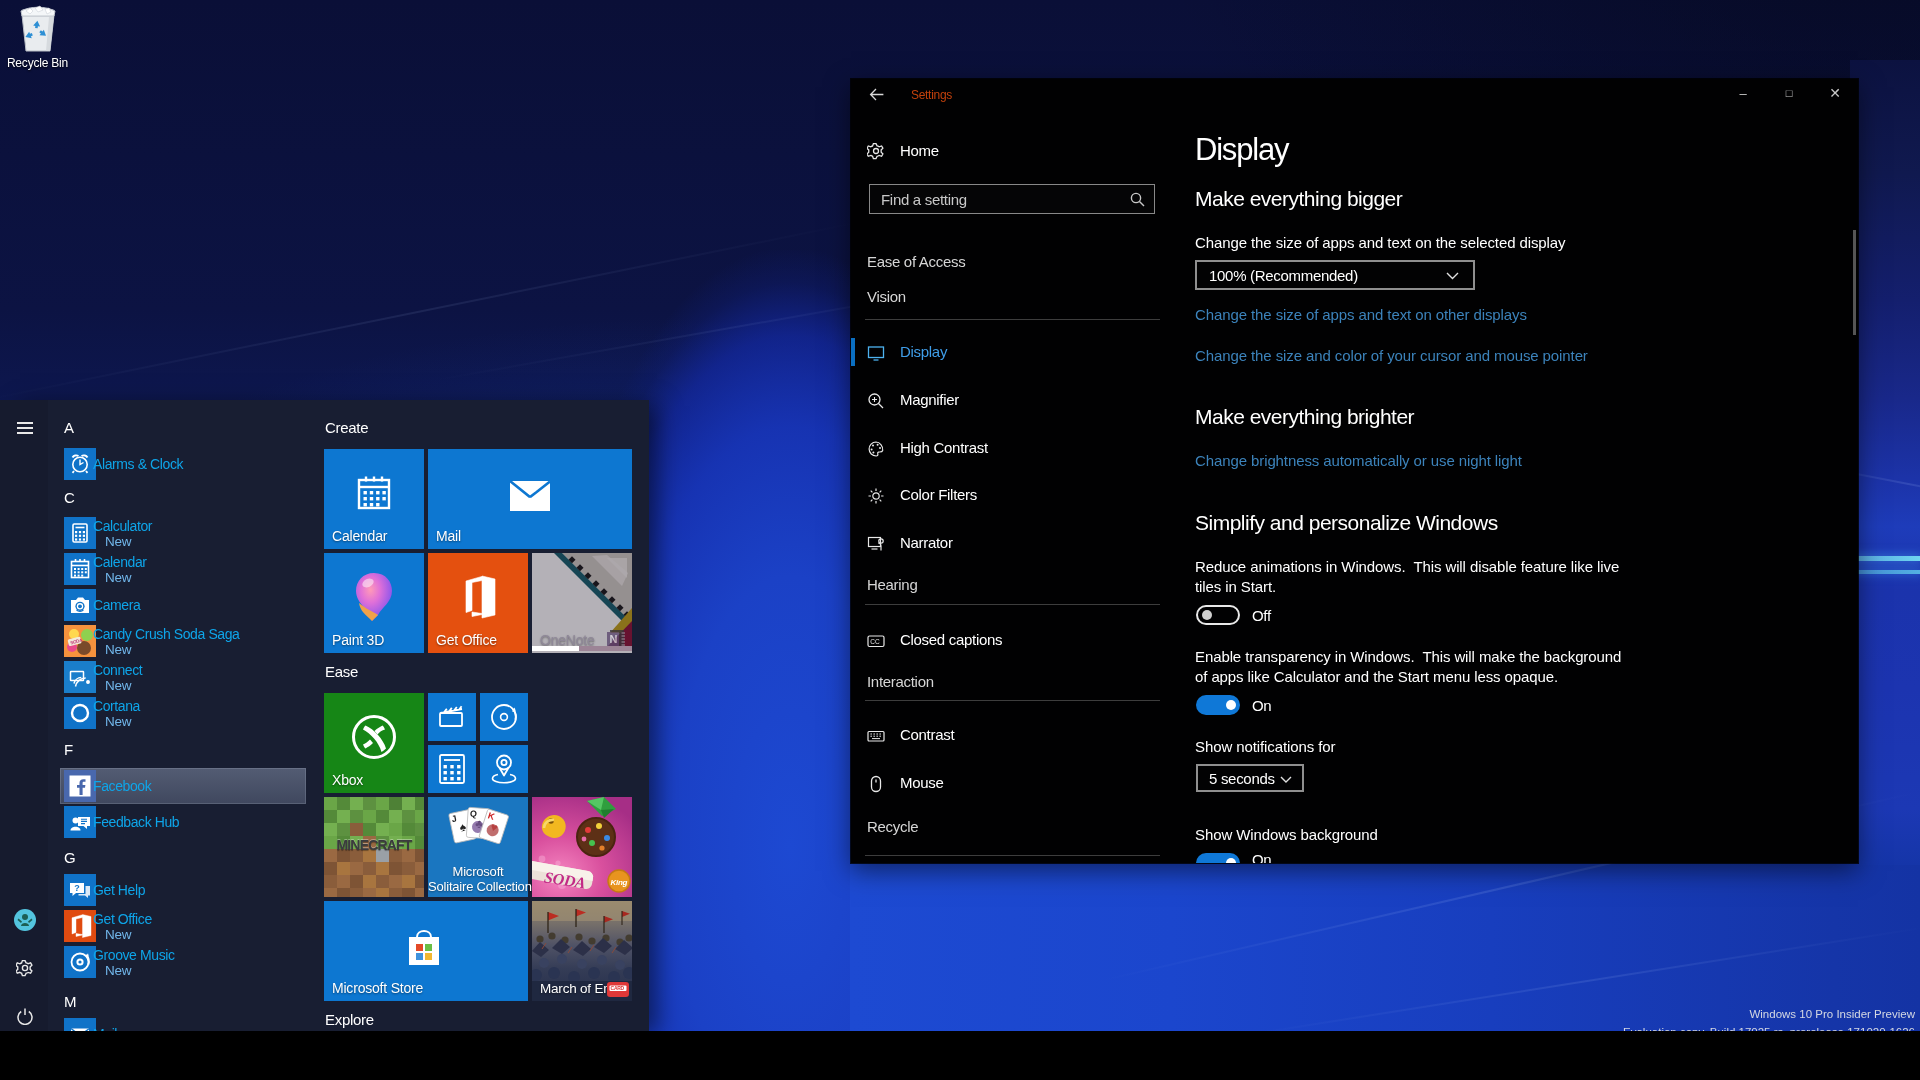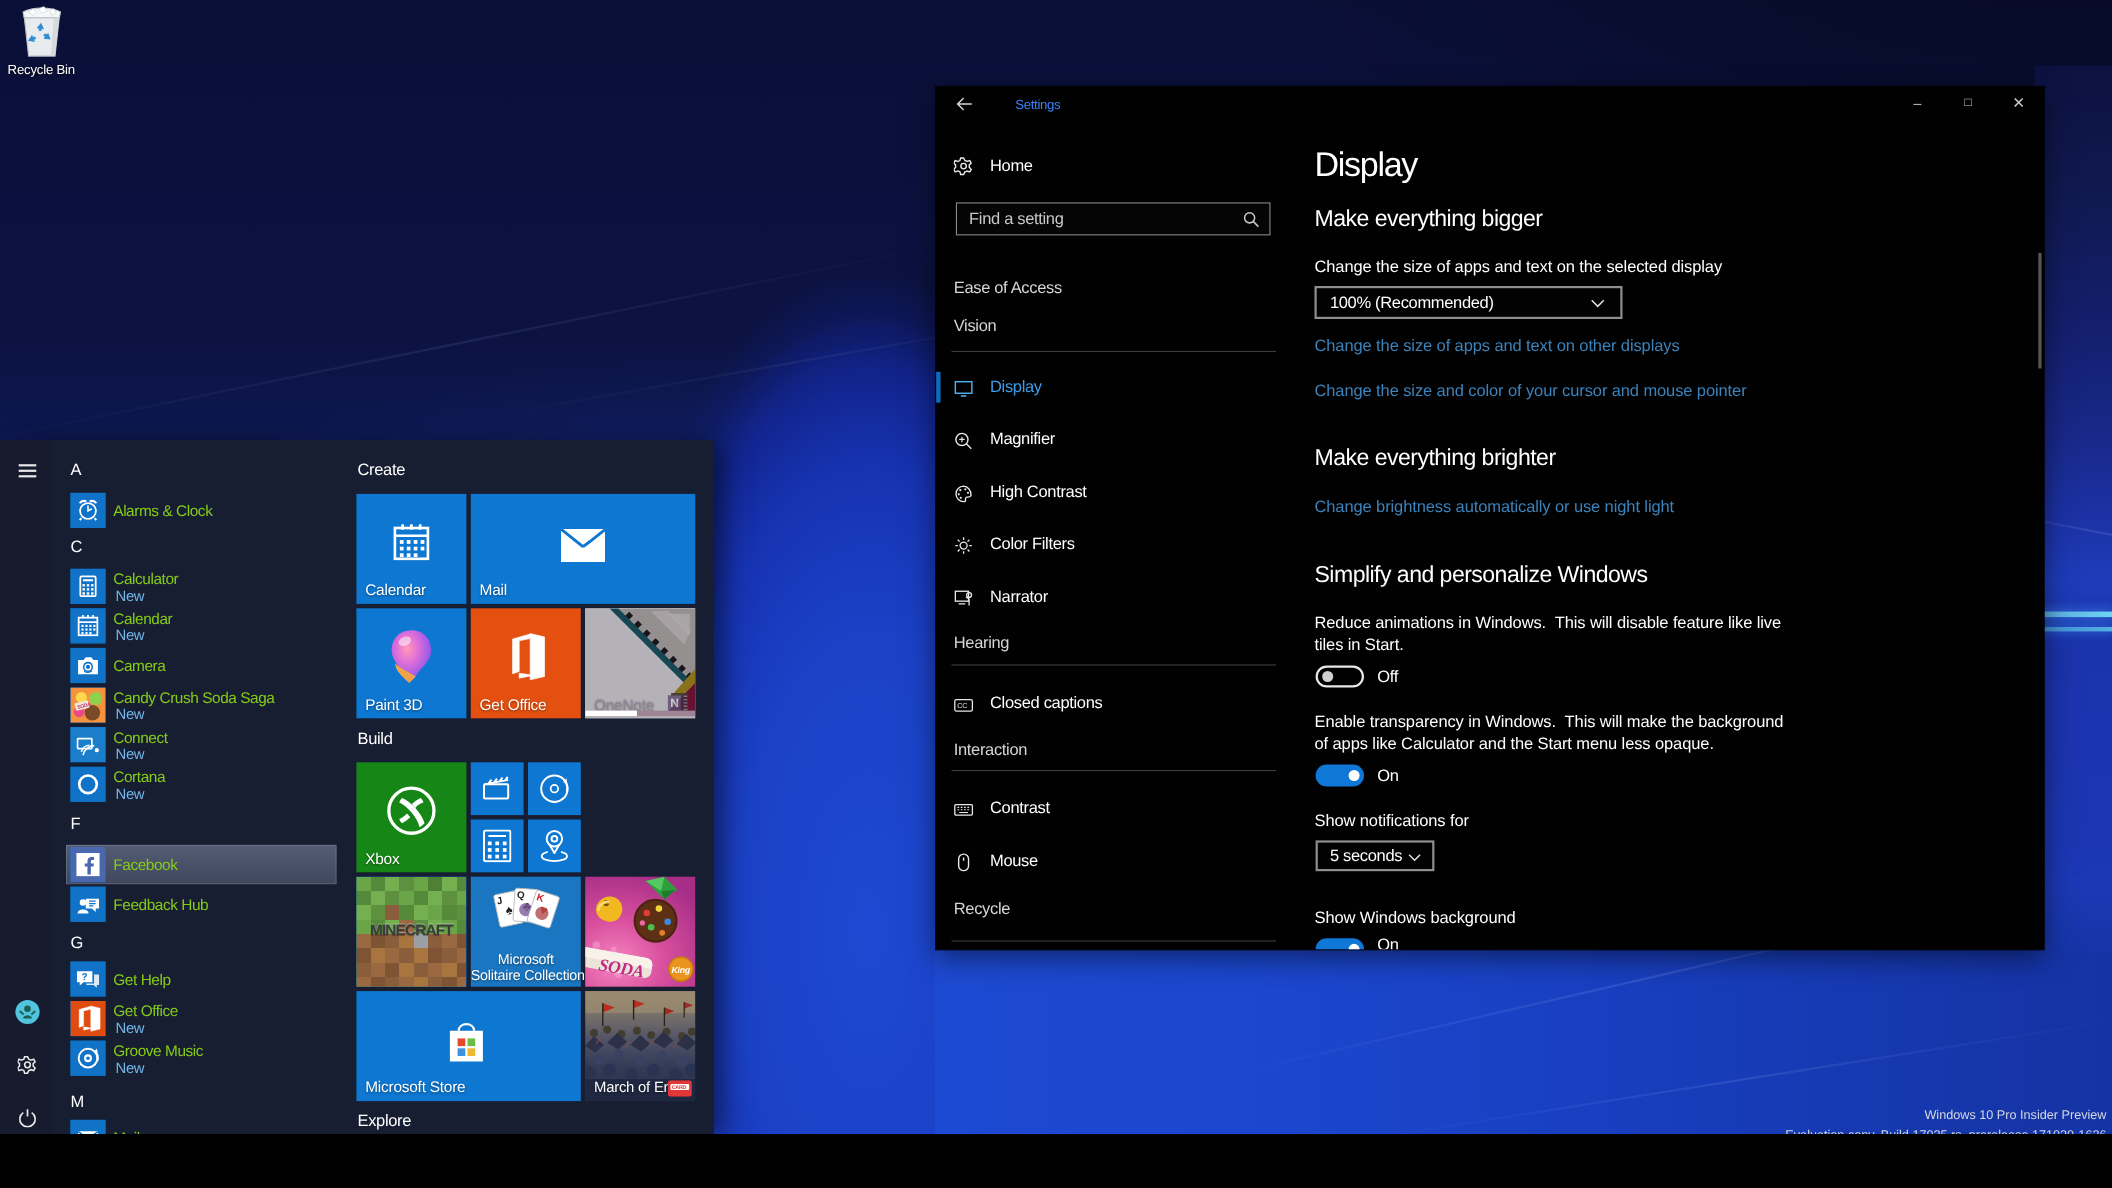--- a/index.html
+++ b/index.html
@@ -29,30 +29,30 @@
 #showdesk{position:absolute;left:1912px;top:0;width:1px;height:40px;background:#39404e}
 
 #wmark{position:absolute;right:5px;top:1005px;text-align:right;color:#d4d8e2;font-size:11.5px;line-height:18px;letter-spacing:0px}
 
 #smenu{position:absolute;left:0;top:400px;width:649px;height:640px;background:#181e32;box-shadow:14px 0 22px -6px rgba(0,0,0,.5);overflow:hidden}
 #smenu .rail{position:absolute;left:0;top:0;width:48px;height:640px;background:rgba(14,18,34,.25)}
 .ham{position:absolute;left:17px;top:22px;width:16px;height:2px;background:#e8e8e8;box-shadow:0 5px 0 #e8e8e8,0 10px 0 #e8e8e8}
 .sechead{position:absolute;left:64px;color:#fff;font-size:15px;height:20px;line-height:20px}
 .approw{position:absolute;left:64px;width:250px;height:32px}
 .appico{position:absolute;left:0;top:0;width:32px;height:32px;background:#1073c8}
-.appname{position:absolute;left:39px;color:#84cc16;font-size:14px;letter-spacing:-0.4px;white-space:nowrap;line-height:18px}
+.appname{position:absolute;left:29px;color:#0ea5e9;font-size:14px;letter-spacing:-0.4px;white-space:nowrap;line-height:18px}
 .appnew{position:absolute;left:41px;color:#71b6ea;font-size:13.5px;letter-spacing:-0.3px;line-height:16px}
 .fbhl{position:absolute;left:60px;top:368px;width:246px;height:36px;background:linear-gradient(to bottom,rgba(165,178,205,.42),rgba(140,152,180,.34));box-shadow:inset 0 0 0 1px rgba(200,210,230,.18)}
 .tlabel{position:absolute;color:#fff;font-size:15px}
 .tile{position:absolute;width:100px;height:100px;background:#0d77d1}
 .tile .cap{position:absolute;left:8px;bottom:5px;color:#fff;font-size:14px;letter-spacing:-0.2px;text-shadow:0 1px 2px rgba(0,0,0,.45);white-space:nowrap}
 .stile{position:absolute;width:48px;height:48px;background:#0d77d1}
 
 #swin{position:absolute;left:851px;top:79px;width:1007px;height:784px;background:#010102;box-shadow:0 8px 24px rgba(0,0,0,.5),0 0 0 1px rgba(0,0,0,.8);overflow:hidden;color:#fff}
-#swin .titletxt{position:absolute;left:72px;top:9px;font-size:12px;color:#3b82f6}
+#swin .titletxt{position:absolute;left:60px;top:9px;font-size:12px;color:#c2410c}
 .capbtn{position:absolute;top:0;width:46px;height:29px;color:#c8c8c8;text-align:center;line-height:29px;font-size:13px}
 .navtxt{position:absolute;left:49px;font-size:15px;color:#fff;white-space:nowrap}
 .navhead{position:absolute;left:16px;font-size:15px;color:#d6d6d6;white-space:nowrap}
 .navsep{position:absolute;left:14px;width:295px;height:1px;background:#3d3d3d}
 .navico{position:absolute;left:16px;width:18px;height:18px;color:#e8e8e8}
 .h2s{position:absolute;left:344px;font-size:21px;letter-spacing:-0.5px;color:#fff;white-space:nowrap}
 .body15{position:absolute;left:344px;font-size:15px;letter-spacing:-0.1px;color:#fff;white-space:nowrap}
 .link15{position:absolute;left:344px;font-size:15px;letter-spacing:-0.1px;color:#3c83bb;white-space:nowrap}
 .ddbox{position:absolute;border:2px solid #8f8f8f;background:#020203;color:#fff}
 .togglelab{position:absolute;font-size:15px;color:#fff}
@@ -361,21 +361,21 @@
       <svg width="20" height="18" viewBox="0 0 20 18" style="position:absolute;right:5px;bottom:5px;opacity:.8">
           <rect x="3" y="0" width="14" height="18" fill="#38343c"></rect>
           <rect x="0" y="2" width="12" height="14" fill="#5d4a70"></rect>
           <text x="2.4" y="13" font-size="11" fill="#d8d4dc" font-weight="bold">N</text>
           <path d="M14.5 3 h3.5 M14.5 6 h3.5 M14.5 9 h3.5 M14.5 12 h3.5 M14.5 15 h3.5" stroke="#8a8690" stroke-width="1.3"></path>
         </svg>
       <div style="position:absolute;left:0;bottom:2px;width:100px;height:5px;background:#9c8496"></div>
       <div style="position:absolute;left:0;bottom:2px;width:47px;height:5px;background:#fff"></div>
     </div>
 
-    <div class="tlabel" style="left:325px;top:263px">Build</div>
+    <div class="tlabel" style="left:325px;top:263px">Ease</div>
     <div class="tile" style="left:324px;top:293px;background:#168616">
       <svg width="46" height="46" viewBox="0 0 46 46" style="position:absolute;left:27px;top:21px">
           <circle cx="23" cy="23" r="20.5" fill="none" stroke="#fff" stroke-width="3"></circle>
           <path d="M14.5 11.5 c4.5 2 8.5 5 12.5 9.5 c3.5 4 6.5 8.5 8 13.5 c-1.5 1.5 -3 2.5 -4.5 3.5 c-1.5 -5 -4 -9.5 -7.5 -13.5 c-3.5 -4 -7 -7 -11 -9 c0.5 -1.5 1.5 -3 2.5 -4 Z" fill="#fff"></path>
           <path d="M31.5 11.5 c-3 1.5 -5.5 3 -8 5.5 l3 3.5 c2 -2.5 4.5 -4.5 7.5 -5 c-0.5 -1.5 -1.5 -3 -2.5 -4 Z" fill="#fff"></path>
           <path d="M14.5 34.5 c2.5 -1.5 5 -3 7.5 -5.5 l-3 -3.5 c-2.5 2.5 -5 4.5 -7 5 c0.5 1.5 1.5 3 2.5 4 Z" fill="#fff"></path>
         </svg>
       <div class="cap">Xbox</div>
     </div>
     <div class="stile" style="left:428px;top:293px">

